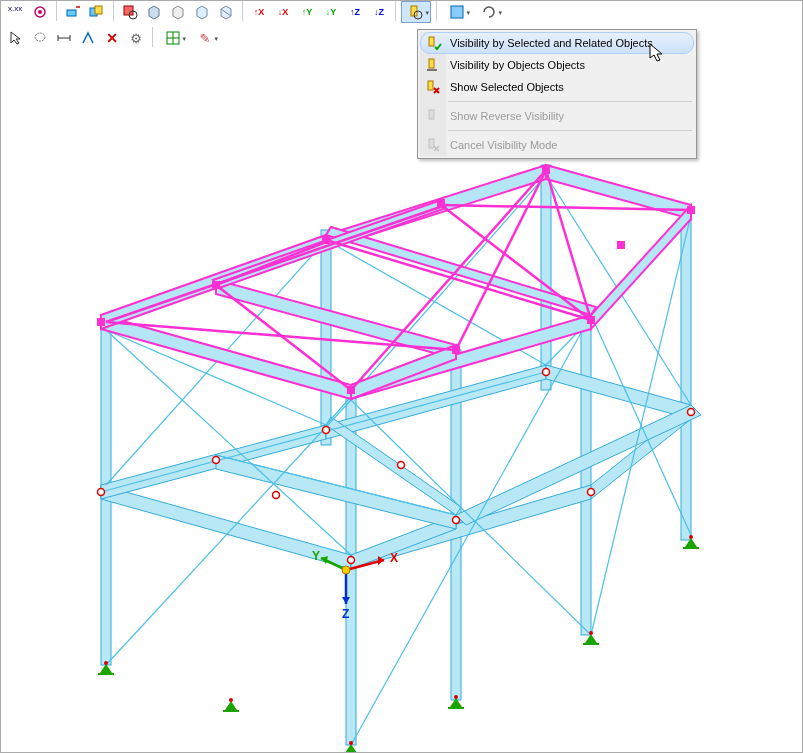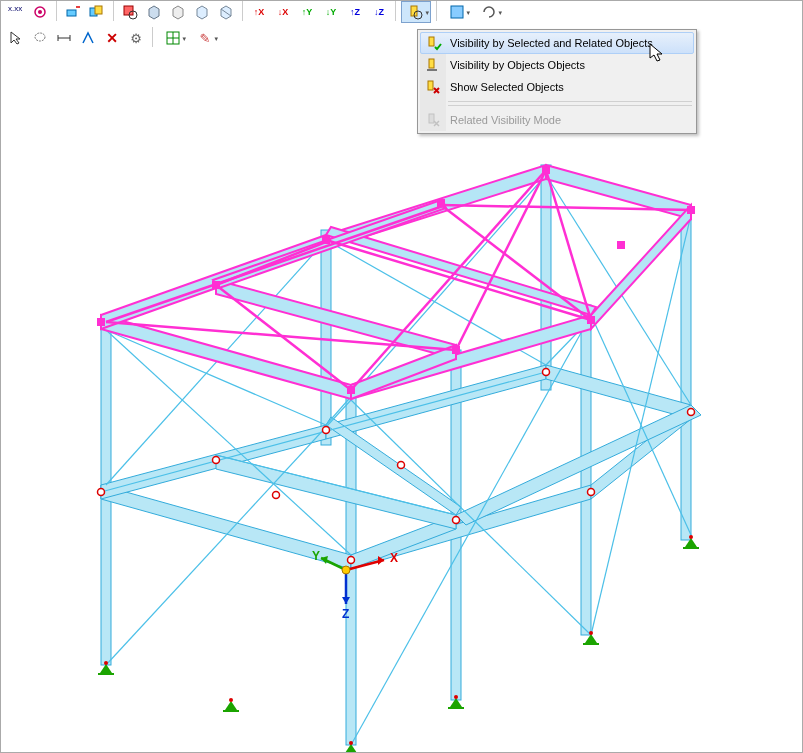--- a/index.html
+++ b/index.html
@@ -7,21 +7,21 @@
   .toolbar { display: flex; align-items: flex-start; height: 26px; padding: 0 4px; gap: 2px; }
   .toolbar.top1 { border-bottom: 0; }
   .tb-btn { width: 22px; height: 22px; display: flex; align-items: center; justify-content: center; border: 1px solid transparent; cursor: pointer; font-size: 12px; }
   .tb-btn.drop { width: 30px; position: relative; }
   .tb-btn.drop::after { content: "▾"; font-size: 7px; color: #555; position: absolute; right: 1px; top: 7px; }
   .sep { width: 1px; height: 20px; background: #ccc; margin: 0 3px; }
   .icon-inner { width: 16px; height: 16px; display: block; }
   .menu { position: absolute; left: 416px; top: 28px; width: 280px; background: #f0f0f0; border: 1px solid #979797; box-shadow: 2px 2px 3px rgba(0,0,0,.25); z-index: 100; padding: 2px; }
   .menu-col { position: absolute; left: 2px; top: 2px; bottom: 2px; width: 26px; background: #e8e8e8; }
   .menu-item { height: 22px; display: flex; align-items: center; padding-left: 30px; position: relative; cursor: pointer; }
-  .menu-item.highlight { background: linear-gradient(#e7f0fb,#cde1fa); border: 1px solid #aecff7; border-radius: 2px; padding-left: 29px; }
+  .menu-item.highlight { background: linear-gradient(#e7f0fb,#cde1fa); border: 1px solid #aecff7; border-radius: 10px; padding-left: 29px; }
   .menu-item.disabled { color: #9a9a9a; cursor: default; }
   .menu-item .mi-icon { position: absolute; left: 5px; top: 3px; width: 16px; height: 16px; }
   .menu-sep { height: 1px; background: #d0d0d0; margin: 3px 2px 3px 28px; }
   .viewport { position: absolute; left: 0; top: 54px; right: 0; bottom: 0; background: #fff; }
   .cursor { position: absolute; left: 648px; top: 42px; z-index: 200; }
 </style>
 </head>
 <body>
 
 <div class="toolbar top1">
@@ -173,27 +173,33 @@
     <span>Visibility by Objects Objects</span>
   </div>
   <div class="menu-item">
     <svg class="mi-icon" viewBox="0 0 16 16">
         <rect x="3" y="2" width="5" height="9" fill="#fd4" stroke="#a70"></rect>
         <path d="M9 9 L14 14 M14 9 L9 14" stroke="#c00" stroke-width="2"></path>
       </svg>
     <span>Show Selected Objects</span>
   </div>
   <div class="menu-sep"></div>
+  <div class="menu-item disabled">
+    <svg class="mi-icon" viewBox="0 0 16 16" opacity=".4">
+        <rect x="4" y="2" width="5" height="9" fill="#ccc" stroke="#888"></rect>
+      </svg>
+    <span>Show Reverse Visibility</span>
+  </div>
   <div class="menu-sep"></div>
   <div class="menu-item disabled">
     <svg class="mi-icon" viewBox="0 0 16 16" opacity=".4">
         <rect x="4" y="2" width="5" height="9" fill="#ccc" stroke="#888"></rect>
         <path d="M9 9 L14 14 M14 9 L9 14" stroke="#888" stroke-width="1.5"></path>
       </svg>
-    <span>Related Visibility Mode</span>
+    <span>Cancel Visibility Mode</span>
   </div>
 </div>
 
 <svg class="cursor" width="16" height="20" viewBox="0 0 16 20">
     <path d="M1 1 L1 15 L5 12 L8 18 L11 17 L8 11 L13 11 Z" fill="#fff" stroke="#000"></path>
   </svg>
 
 <div class="viewport">
 <svg width="803" height="699" viewBox="0 0 803 699">
   <defs>

